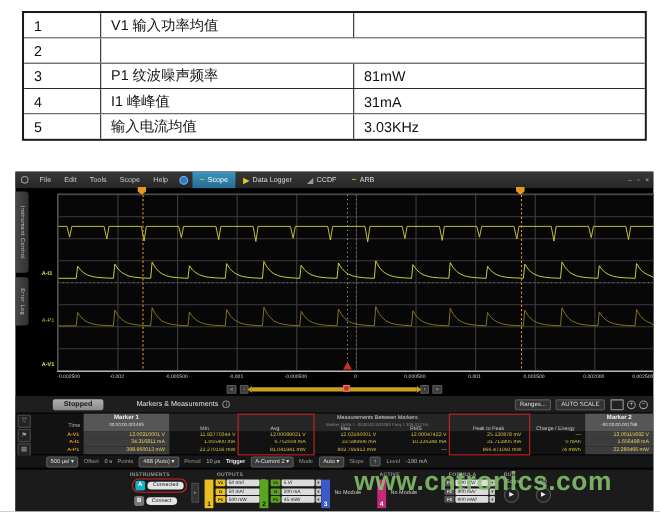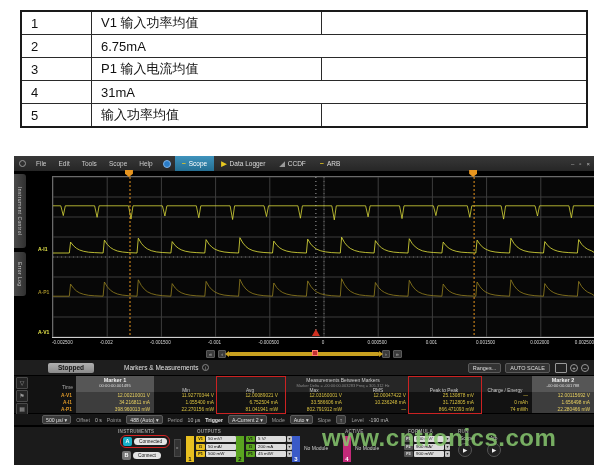--- a/index.html
+++ b/index.html
@@ -117,33 +117,35 @@
 
 <div id="page">
 
   <div id="rtable">
     <div class="t-row">
       <div class="t-cell t-idx">1</div>
       <div class="t-cell t-label">V1 输入功率均值</div>
     </div>
     <div class="t-row">
       <div class="t-cell t-idx">2</div>
-      <div class="t-cell t-value">6.75mA</div>
     </div>
     <div class="t-row">
       <div class="t-cell t-idx">3</div>
-      <div class="t-cell t-label">P1 输入电流均值</div>
+      <div class="t-cell t-label">P1 纹波噪声频率</div>
+      <div class="t-cell t-value">81mW</div>
     </div>
     <div class="t-row">
       <div class="t-cell t-idx">4</div>
+      <div class="t-cell t-label">I1 峰峰值</div>
       <div class="t-cell t-value">31mA</div>
     </div>
     <div class="t-row">
       <div class="t-cell t-idx">5</div>
-      <div class="t-cell t-label">输入功率均值</div>
+      <div class="t-cell t-label">输入电流均值</div>
+      <div class="t-cell t-value">3.03KHz</div>
     </div>
   </div>
 
   <div id="scope">
 
     <div id="menubar">
       <div class="gear"></div>
       <span class="mitem">File</span>
       <span class="mitem">Edit</span>
       <span class="mitem">Tools</span>

